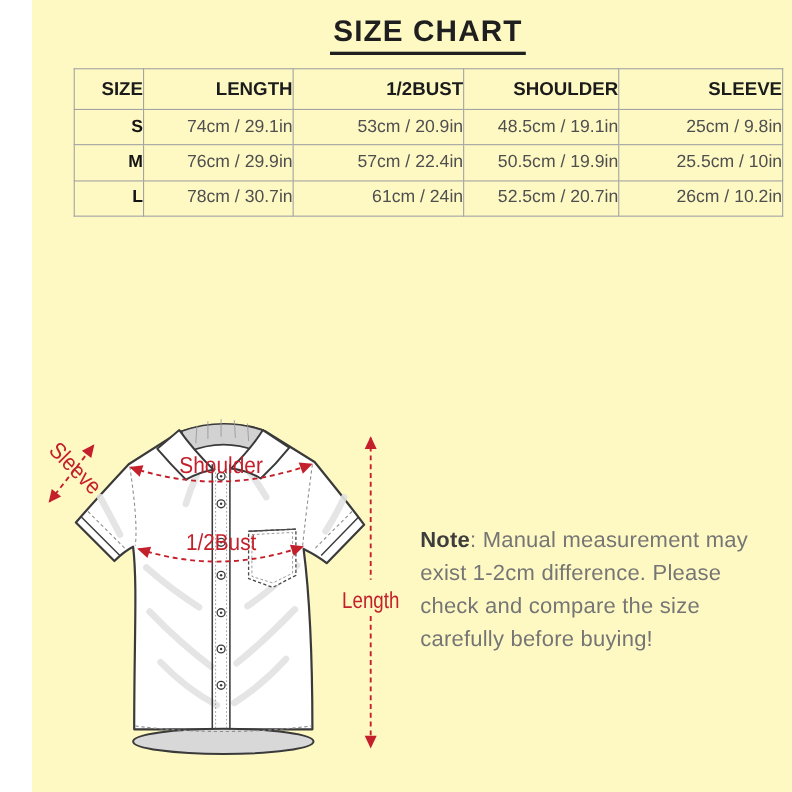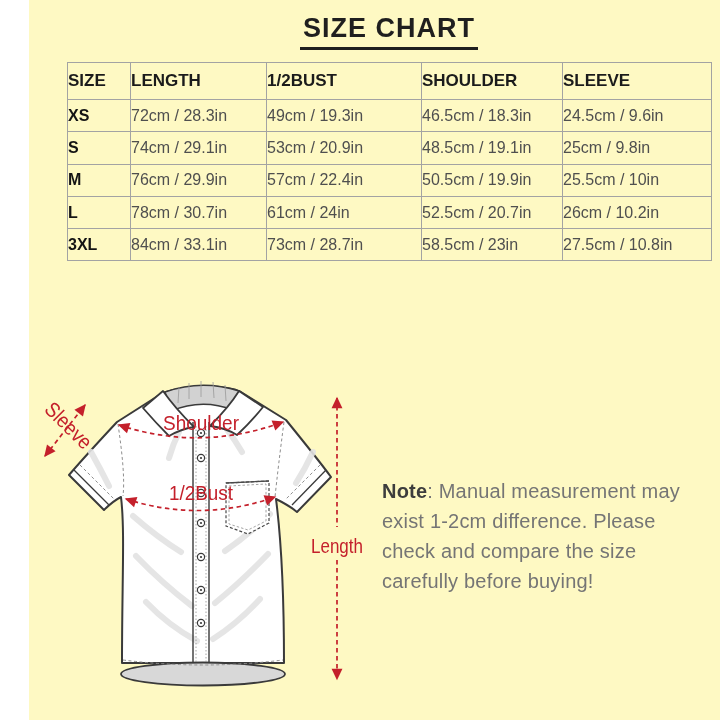--- a/index.html
+++ b/index.html
@@ -7,21 +7,21 @@
          font-family:"Liberation Sans",sans-serif;margin-left:29px;}
 
   
   .title-wrap{position:absolute;top:13px;left:0;width:100%;text-align:center;}
   .title{display:inline-block;font-size:27px;font-weight:bold;letter-spacing:1px;
          color:#1f1f1f;border-bottom:3px solid #1f1f1f;padding:0 3px 3px 3px;}
 
   
   table.size-table{position:absolute;left:38px;top:62px;width:644px;
        border-collapse:collapse;table-layout:fixed;}
-  table.size-table th,table.size-table td{border:1px solid #a3a3a3;text-align:left;
+  table.size-table th,table.size-table td{border:1px solid #a3a3a3;text-align:right;
        vertical-align:middle;padding:0;white-space:nowrap;overflow:hidden;}
   table.size-table thead th{height:36px;font-size:17px;font-weight:bold;color:#1b1b1b;}
   table.size-table tbody th{height:31.3px;font-size:16px;font-weight:bold;color:#141414;}
   table.size-table tbody td{height:31.3px;font-size:16px;font-weight:normal;color:#4f4f4f;}
 
   
   .note{position:absolute;left:353px;top:476px;width:324px;margin:0;
         font-size:20px;line-height:30px;color:#757575;letter-spacing:0.2px;}
   .note strong{color:#3d3d3d;font-weight:bold;}
 
@@ -54,53 +54,39 @@
       <tr>
         <th>SIZE</th>
         <th>LENGTH</th>
         <th>1/2BUST</th>
         <th>SHOULDER</th>
         <th>SLEEVE</th>
       </tr>
     </thead>
     <tbody>
       <tr>
-        <th>XS</th>
-        <td>72cm / 28.3in</td>
-        <td>49cm / 19.3in</td>
-        <td>46.5cm / 18.3in</td>
-        <td>24.5cm / 9.6in</td>
-      </tr>
-      <tr>
         <th>S</th>
         <td>74cm / 29.1in</td>
         <td>53cm / 20.9in</td>
         <td>48.5cm / 19.1in</td>
         <td>25cm / 9.8in</td>
       </tr>
       <tr>
         <th>M</th>
         <td>76cm / 29.9in</td>
         <td>57cm / 22.4in</td>
         <td>50.5cm / 19.9in</td>
         <td>25.5cm / 10in</td>
       </tr>
       <tr>
         <th>L</th>
         <td>78cm / 30.7in</td>
         <td>61cm / 24in</td>
         <td>52.5cm / 20.7in</td>
         <td>26cm / 10.2in</td>
-      </tr>
-      <tr>
-        <th>3XL</th>
-        <td>84cm / 33.1in</td>
-        <td>73cm / 28.7in</td>
-        <td>58.5cm / 23in</td>
-        <td>27.5cm / 10.8in</td>
       </tr>
     </tbody>
   </table>
 
   <svg class="shirt-svg" width="360" height="350" viewBox="0 0 360 350" xmlns="http://www.w3.org/2000/svg">
     <defs>
       <marker id="ah" viewBox="0 0 10 10" refX="8" refY="5" markerWidth="8" markerHeight="8" orient="auto-start-reverse">
         <path d="M0.5,1 L9,5 L0.5,9 Z" fill="#c4202b"></path>
       </marker>
     </defs>

